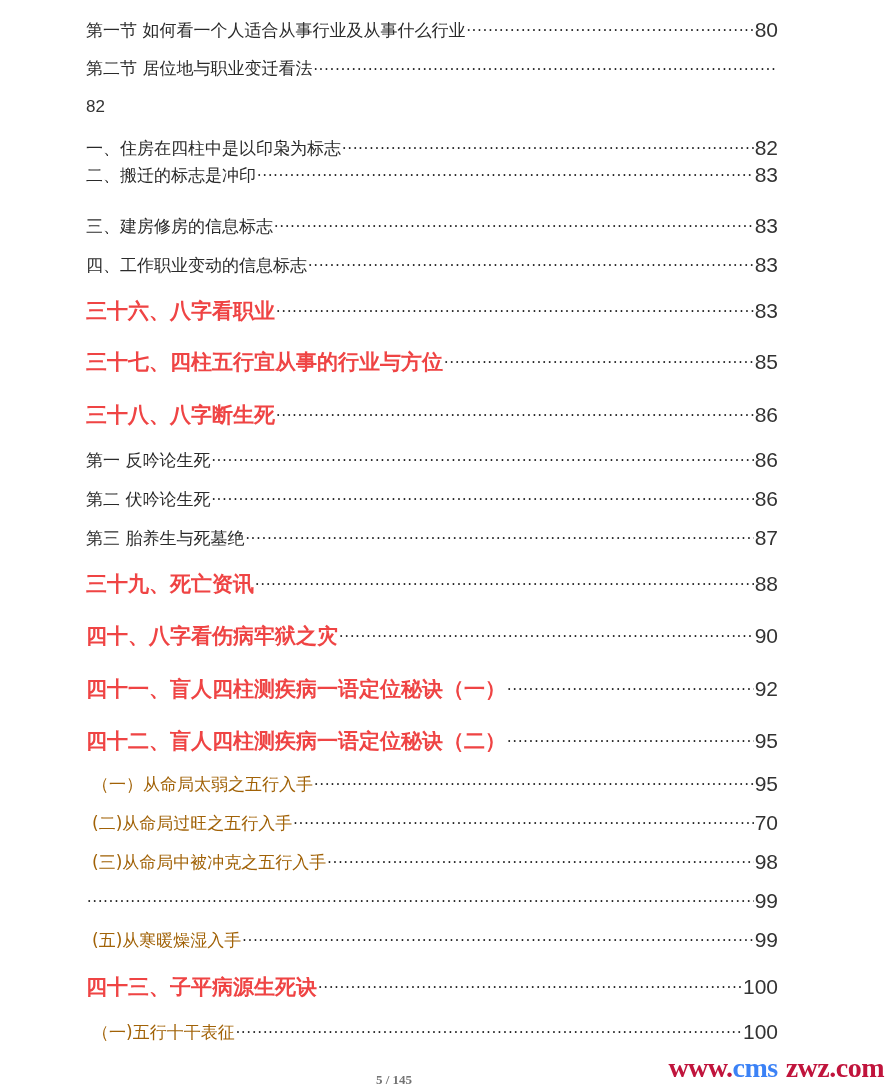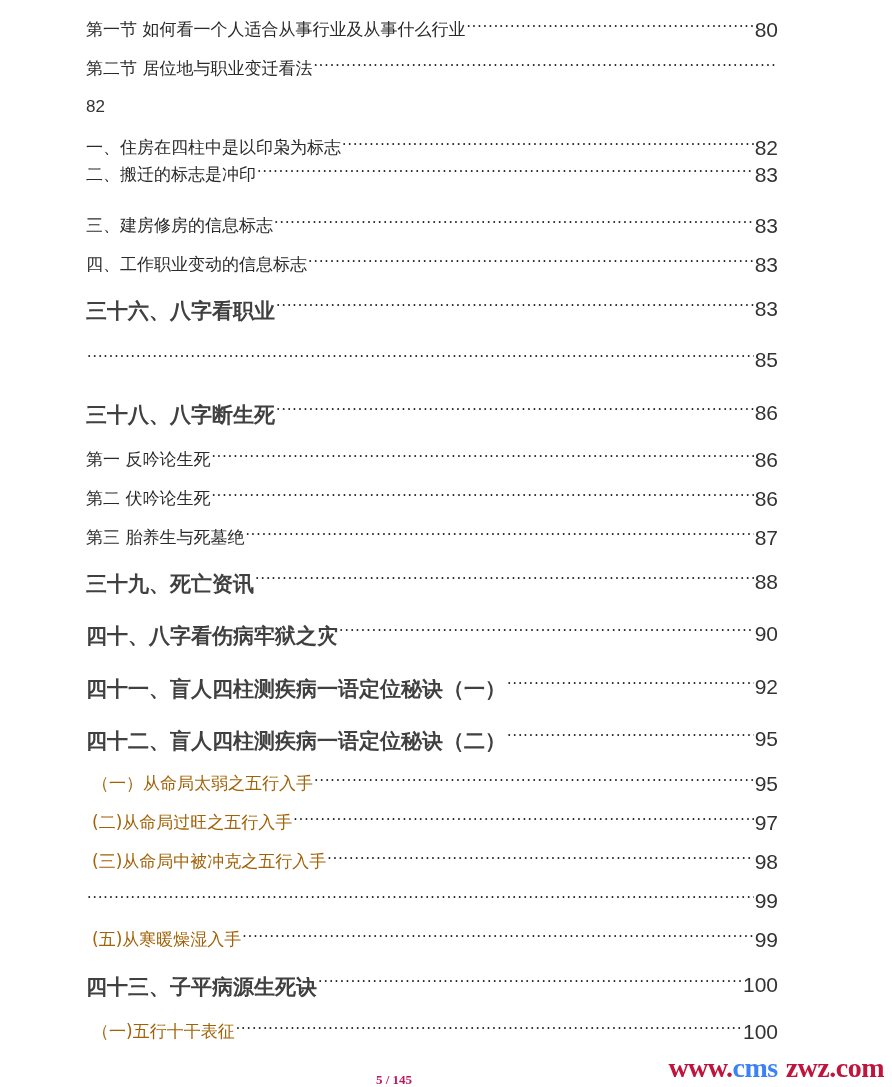--- a/index.html
+++ b/index.html
@@ -1,33 +1,33 @@
 <!DOCTYPE html>
 <html><head>
   <meta charset="utf-8">
   <style>
     html, body { margin: 0; padding: 0; }
     body {
       width: 892px; height: 1087px; background: #ffffff; position: relative; overflow: hidden;
       font-family: "DejaVu Serif", "Liberation Serif", serif; color: #1a1a1a;
     }
     .toc { position: absolute; left: 86px; top: 0; width: 692px; }
-    .entry { position: absolute; left: 0; width: 692px; display: flex; align-items: flex-start; white-space: nowrap; }
+    .entry { position: absolute; left: 0; width: 692px; display: flex; align-items: center; white-space: nowrap; }
     .entry .title { flex: 0 0 auto; }
     .entry .leader { flex: 1 1 auto; overflow: hidden; margin: 0 1px; letter-spacing: 1px; color: #222; }
     .entry .leader::before { content: "··································································································································································"; }
     .entry .page { flex: 0 0 auto; font-family: "Liberation Sans", sans-serif; font-size: 21px; color: #333; }
     .entry.normal .title { font-size: 17px; color: #2a2a2a; font-family: "DejaVu Sans", sans-serif; font-weight: normal; }
     .entry.normal .leader { font-size: 14px; }
-    .entry.bold .title { font-size: 21px; font-weight: bold; color: #404040; font-family: "DejaVu Serif", serif; }
+    .entry.bold .title { font-size: 21px; font-weight: bold; color: #ef4444; font-family: "DejaVu Serif", serif; }
     .entry.bold .leader { font-size: 14px; }
     .entry.sub .title { font-size: 17px; color: #a16207; font-family: "DejaVu Sans", sans-serif; padding-left: 6px; }
     .entry.sub .leader { font-size: 14px; }
     .wrap-page { position: absolute; left: 0; font-family: "Liberation Sans", sans-serif; font-size: 17px; color: #333; }
-    .footer { position: absolute; left: 0; width: 788px; top: 1072px; text-align: center; font-family: "Liberation Serif", serif; font-weight: bold; font-size: 13px; color: #be185d; }
+    .footer { position: absolute; left: 0; width: 788px; top: 1072px; text-align: center; font-family: "Liberation Serif", serif; font-weight: bold; font-size: 13px; color: #737373; }
     .watermark { position: absolute; right: 8px; top: 1052px; font-family: "Liberation Serif", serif; font-weight: bold; font-size: 28px; letter-spacing: -0.5px; }
     .watermark .red { color: #c0143c; margin-left: 8px; }
     .watermark .cyan { color: #3b82f6; }
   </style>
 </head>
 <body>
 
 <div class="toc">
   <div class="entry normal" style="top:18px">
     <span class="title">第一节  如何看一个人适合从事行业及从事什么行业</span>
@@ -59,20 +59,21 @@
     <span class="title">四、工作职业变动的信息标志</span>
     <span class="leader"></span>
     <span class="page">83</span>
   </div>
   <div class="entry bold" style="top:297px">
     <span class="title">三十六、八字看职业</span>
     <span class="leader"></span>
     <span class="page">83</span>
   </div>
   <div class="entry bold" style="top:348px">
+    <span class="title">三十七、四柱五行宜从事的行业与方位</span>
     <span class="leader"></span>
     <span class="page">85</span>
   </div>
   <div class="entry bold" style="top:401px">
     <span class="title">三十八、八字断生死</span>
     <span class="leader"></span>
     <span class="page">86</span>
   </div>
   <div class="entry normal" style="top:448px">
     <span class="title">第一  反吟论生死</span>
@@ -110,21 +111,21 @@
     <span class="page">95</span>
   </div>
   <div class="entry sub" style="top:772px">
     <span class="title">（一）从命局太弱之五行入手 </span>
     <span class="leader"></span>
     <span class="page">95</span>
   </div>
   <div class="entry sub" style="top:811px">
     <span class="title">(二)从命局过旺之五行入手</span>
     <span class="leader"></span>
-    <span class="page">97</span>
+    <span class="page">70</span>
   </div>
   <div class="entry sub" style="top:850px">
     <span class="title">(三)从命局中被冲克之五行入手</span>
     <span class="leader"></span>
     <span class="page">98</span>
   </div>
   <div class="entry sub" style="top:889px">
     <span class="leader"></span>
     <span class="page">99</span>
   </div>

